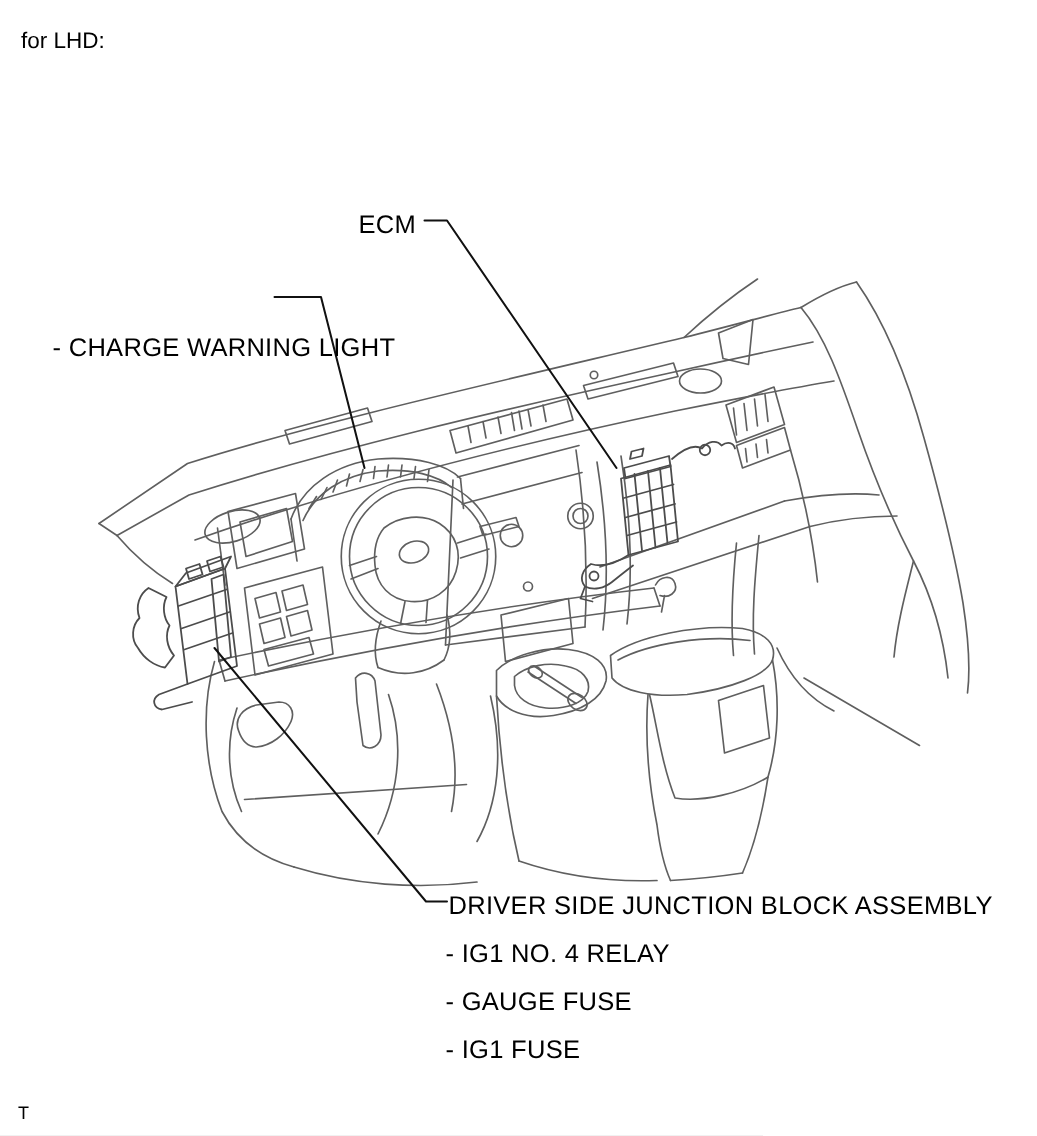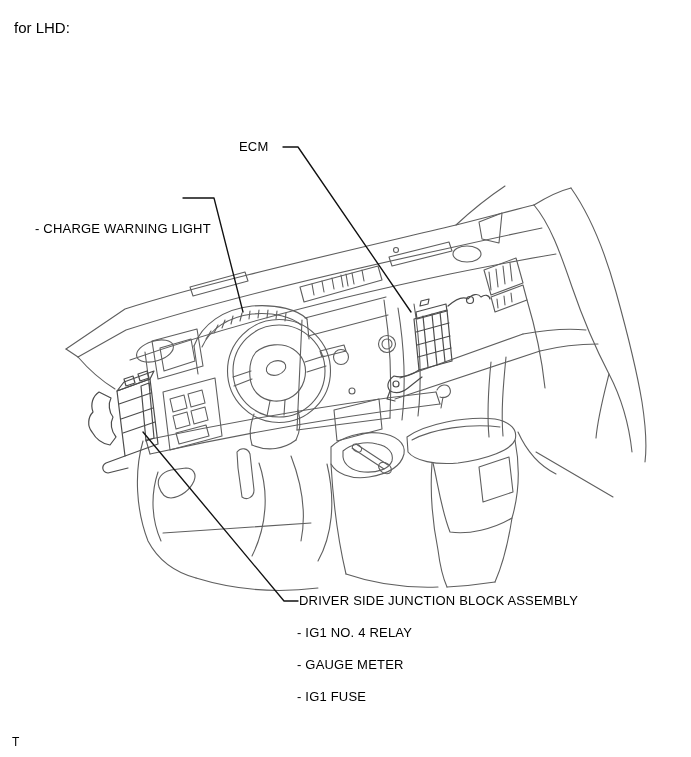--- a/index.html
+++ b/index.html
@@ -5,21 +5,21 @@
   :root{
     --bg:#ffffff; --art:#5f5f5f; --leader:#111111; --txt:#000000;
   }
   html,body{margin:0;padding:0;background:#e8e8e8;}
   .page{
     position:relative;width:691px;height:757px;background:var(--bg);
     overflow:hidden;font-family:"Liberation Sans", sans-serif;
   }
   .page svg{position:absolute;left:0;top:0;}
   .lbl{
-    position:absolute;color:var(--txt);font-size:13px;line-height:1.15;
+    position:absolute;color:var(--txt);font-size:17px;line-height:1.15;
     white-space:nowrap;letter-spacing:0.2px;
   }
   .note{position:absolute;left:14px;top:19px;font-size:15px;color:var(--txt);}
   .marker{position:absolute;left:12px;top:735px;font-size:12px;color:var(--txt);}
   .art{stroke:var(--art);fill:none;stroke-width:1.1;stroke-linecap:round;stroke-linejoin:round;}
   .part{stroke:#4c4c4c;fill:none;stroke-width:1.2;stroke-linecap:round;stroke-linejoin:round;}
   .leader{stroke:var(--leader);fill:none;stroke-width:1.35;stroke-linecap:round;stroke-linejoin:round;}
 </style>
 </head>
 <body>
@@ -195,17 +195,17 @@
       <polyline class="leader" points="143,432 284,601 298,601"></polyline>
     </g>
   </svg>
 
   <div class="lbl" style="left:239px;top:140px;">ECM</div>
 
   <div class="lbl" style="left:299px;top:594px;">DRIVER SIDE JUNCTION BLOCK ASSEMBLY</div>
 
   <div class="lbl" style="left:35px;top:222px;">- CHARGE WARNING LIGHT</div>
   <div class="lbl" style="left:297px;top:626px;">- IG1 NO. 4 RELAY</div>
-  <div class="lbl" style="left:297px;top:658px;">- GAUGE METER</div>
+  <div class="lbl" style="left:297px;top:658px;">- GAUGE FUSE</div>
   <div class="lbl" style="left:297px;top:690px;">- IG1 FUSE</div>
 
   <div class="marker">T</div>
 </div>
 
 </body></html>

